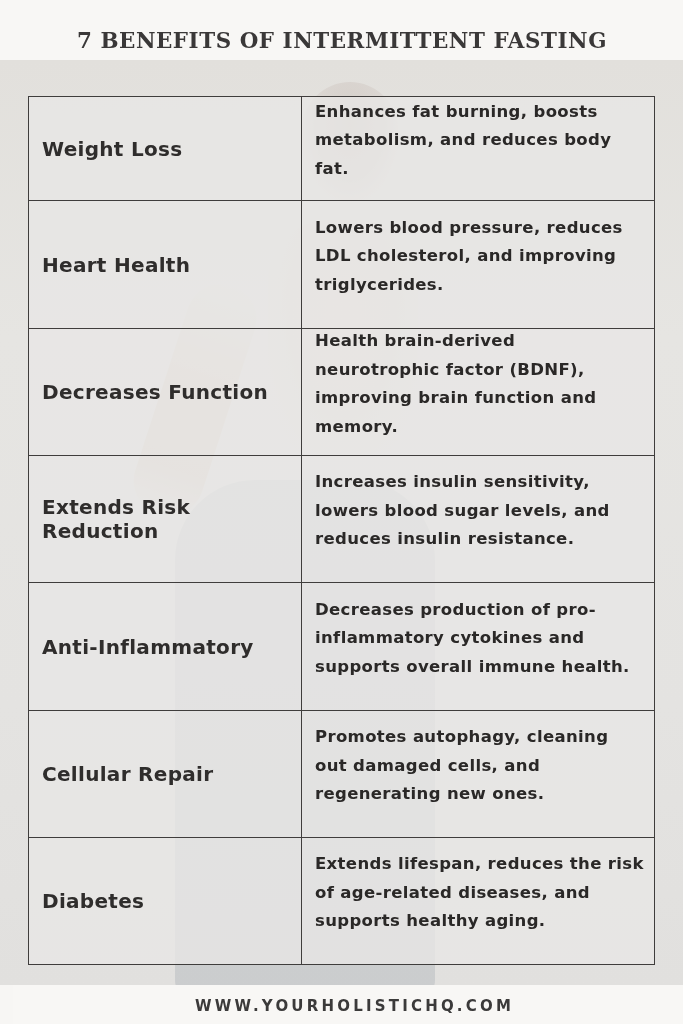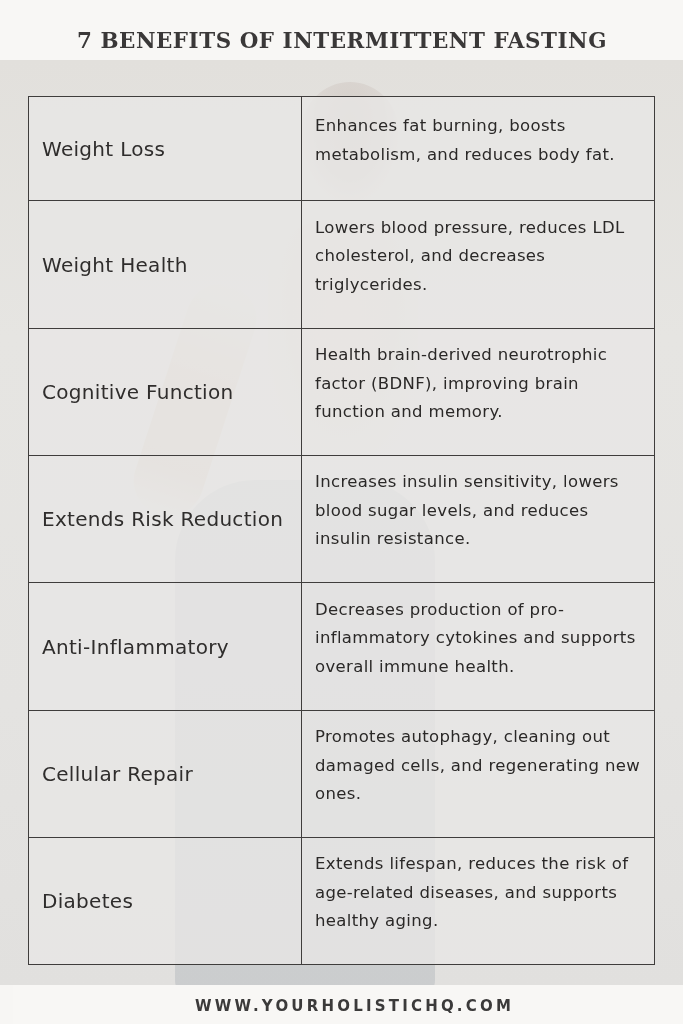--- a/index.html
+++ b/index.html
@@ -51,20 +51,21 @@
   }
   .table {
     position: absolute; left: 28px; top: 96px; width: 627px;
     border-collapse: collapse;
     background: rgba(232,231,229,0.78);
   }
   .table td {
     border: 1.5px solid #3f3d3c;
     vertical-align: middle;
     padding: 0;
+    font-weight: bold;
   }
   .cell-benefit {
     width: 259px;
     padding-left: 13px !important;
     font-size: 20px;
     letter-spacing: 0.3px;
     color: #2f2d2c;
   }
   .cell-desc {
     padding-left: 13px !important;
@@ -101,27 +102,27 @@
 
 <table class="table">
   <tbody>
     <tr style="height:104px;">
       <td class="cell-benefit">Weight Loss</td>
       <td class="cell-desc">
           <div class="inner">Enhances fat burning, boosts metabolism, and reduces body fat.</div>
         </td>
     </tr>
     <tr style="height:128px;">
-      <td class="cell-benefit">Weight Health</td>
+      <td class="cell-benefit">Heart Health</td>
       <td class="cell-desc">
-          <div class="inner">Lowers blood pressure, reduces LDL cholesterol, and decreases triglycerides.</div>
+          <div class="inner">Lowers blood pressure, reduces LDL cholesterol, and improving triglycerides.</div>
         </td>
     </tr>
     <tr style="height:127px;">
-      <td class="cell-benefit">Cognitive Function</td>
+      <td class="cell-benefit">Decreases Function</td>
       <td class="cell-desc">
           <div class="inner">Health brain-derived neurotrophic factor (BDNF), improving brain function and memory.</div>
         </td>
     </tr>
     <tr style="height:127px;">
       <td class="cell-benefit">Extends Risk Reduction</td>
       <td class="cell-desc">
           <div class="inner">Increases insulin sensitivity, lowers blood sugar levels, and reduces insulin resistance.</div>
         </td>
     </tr>

